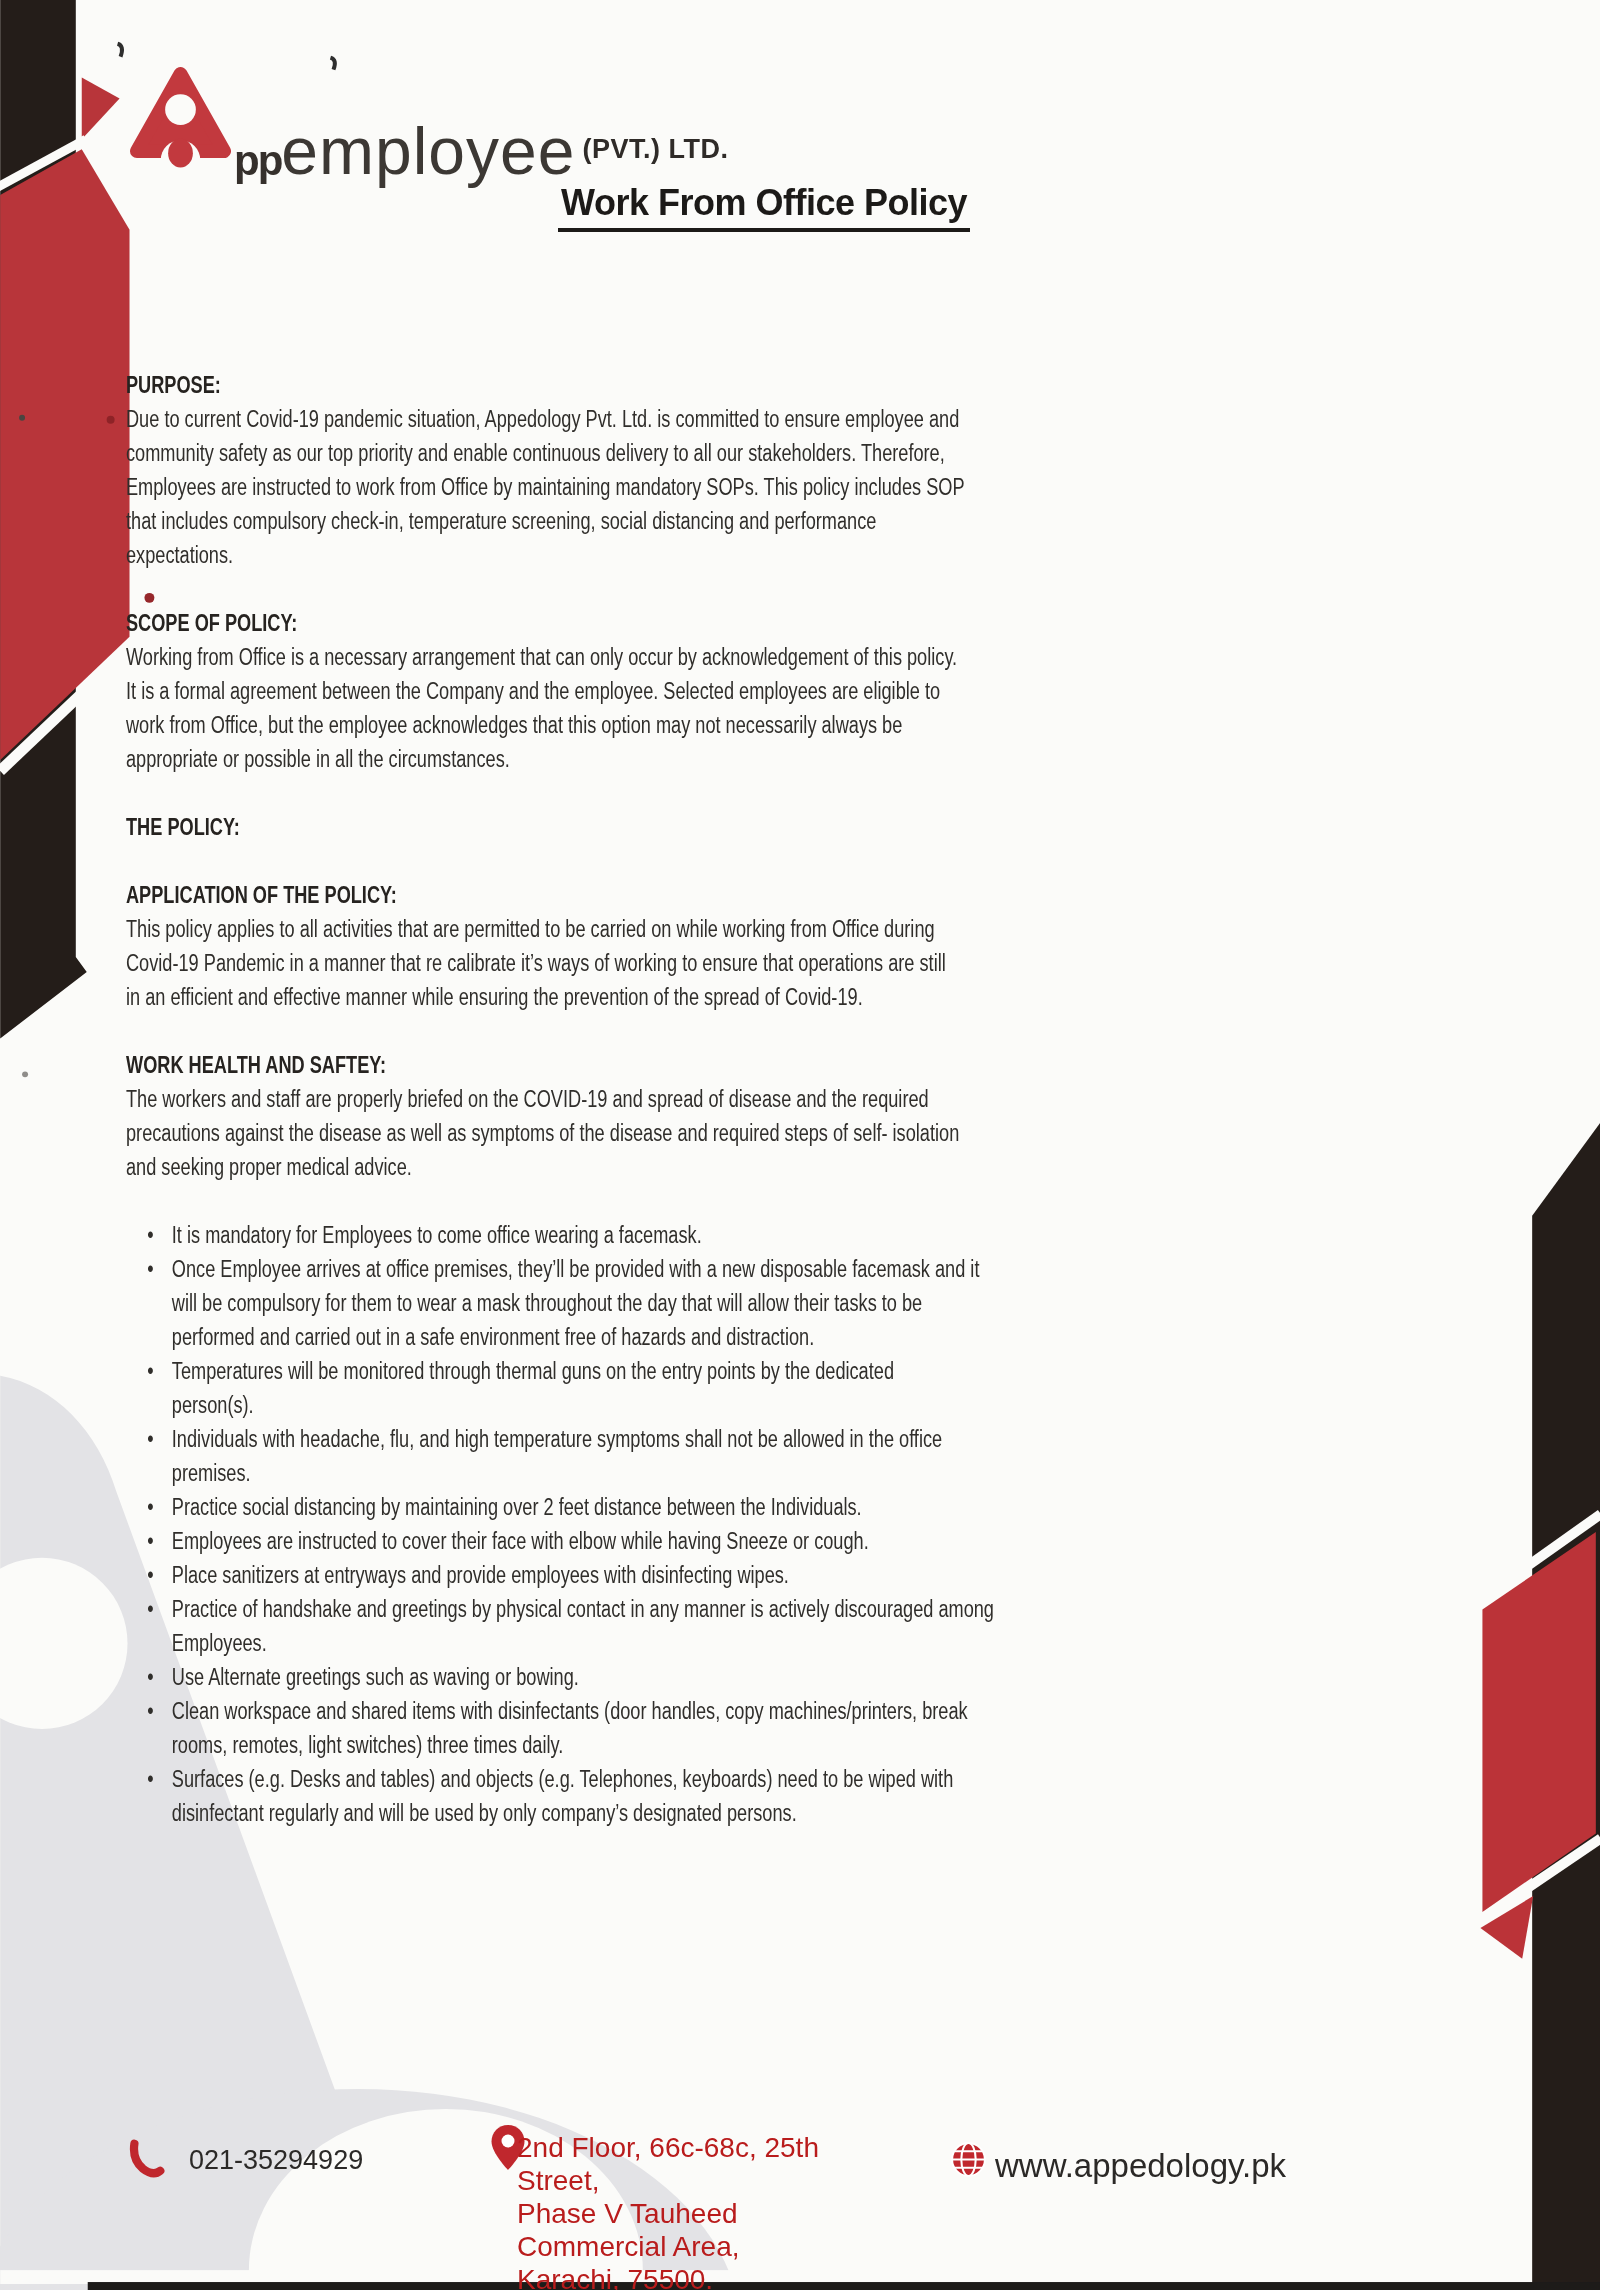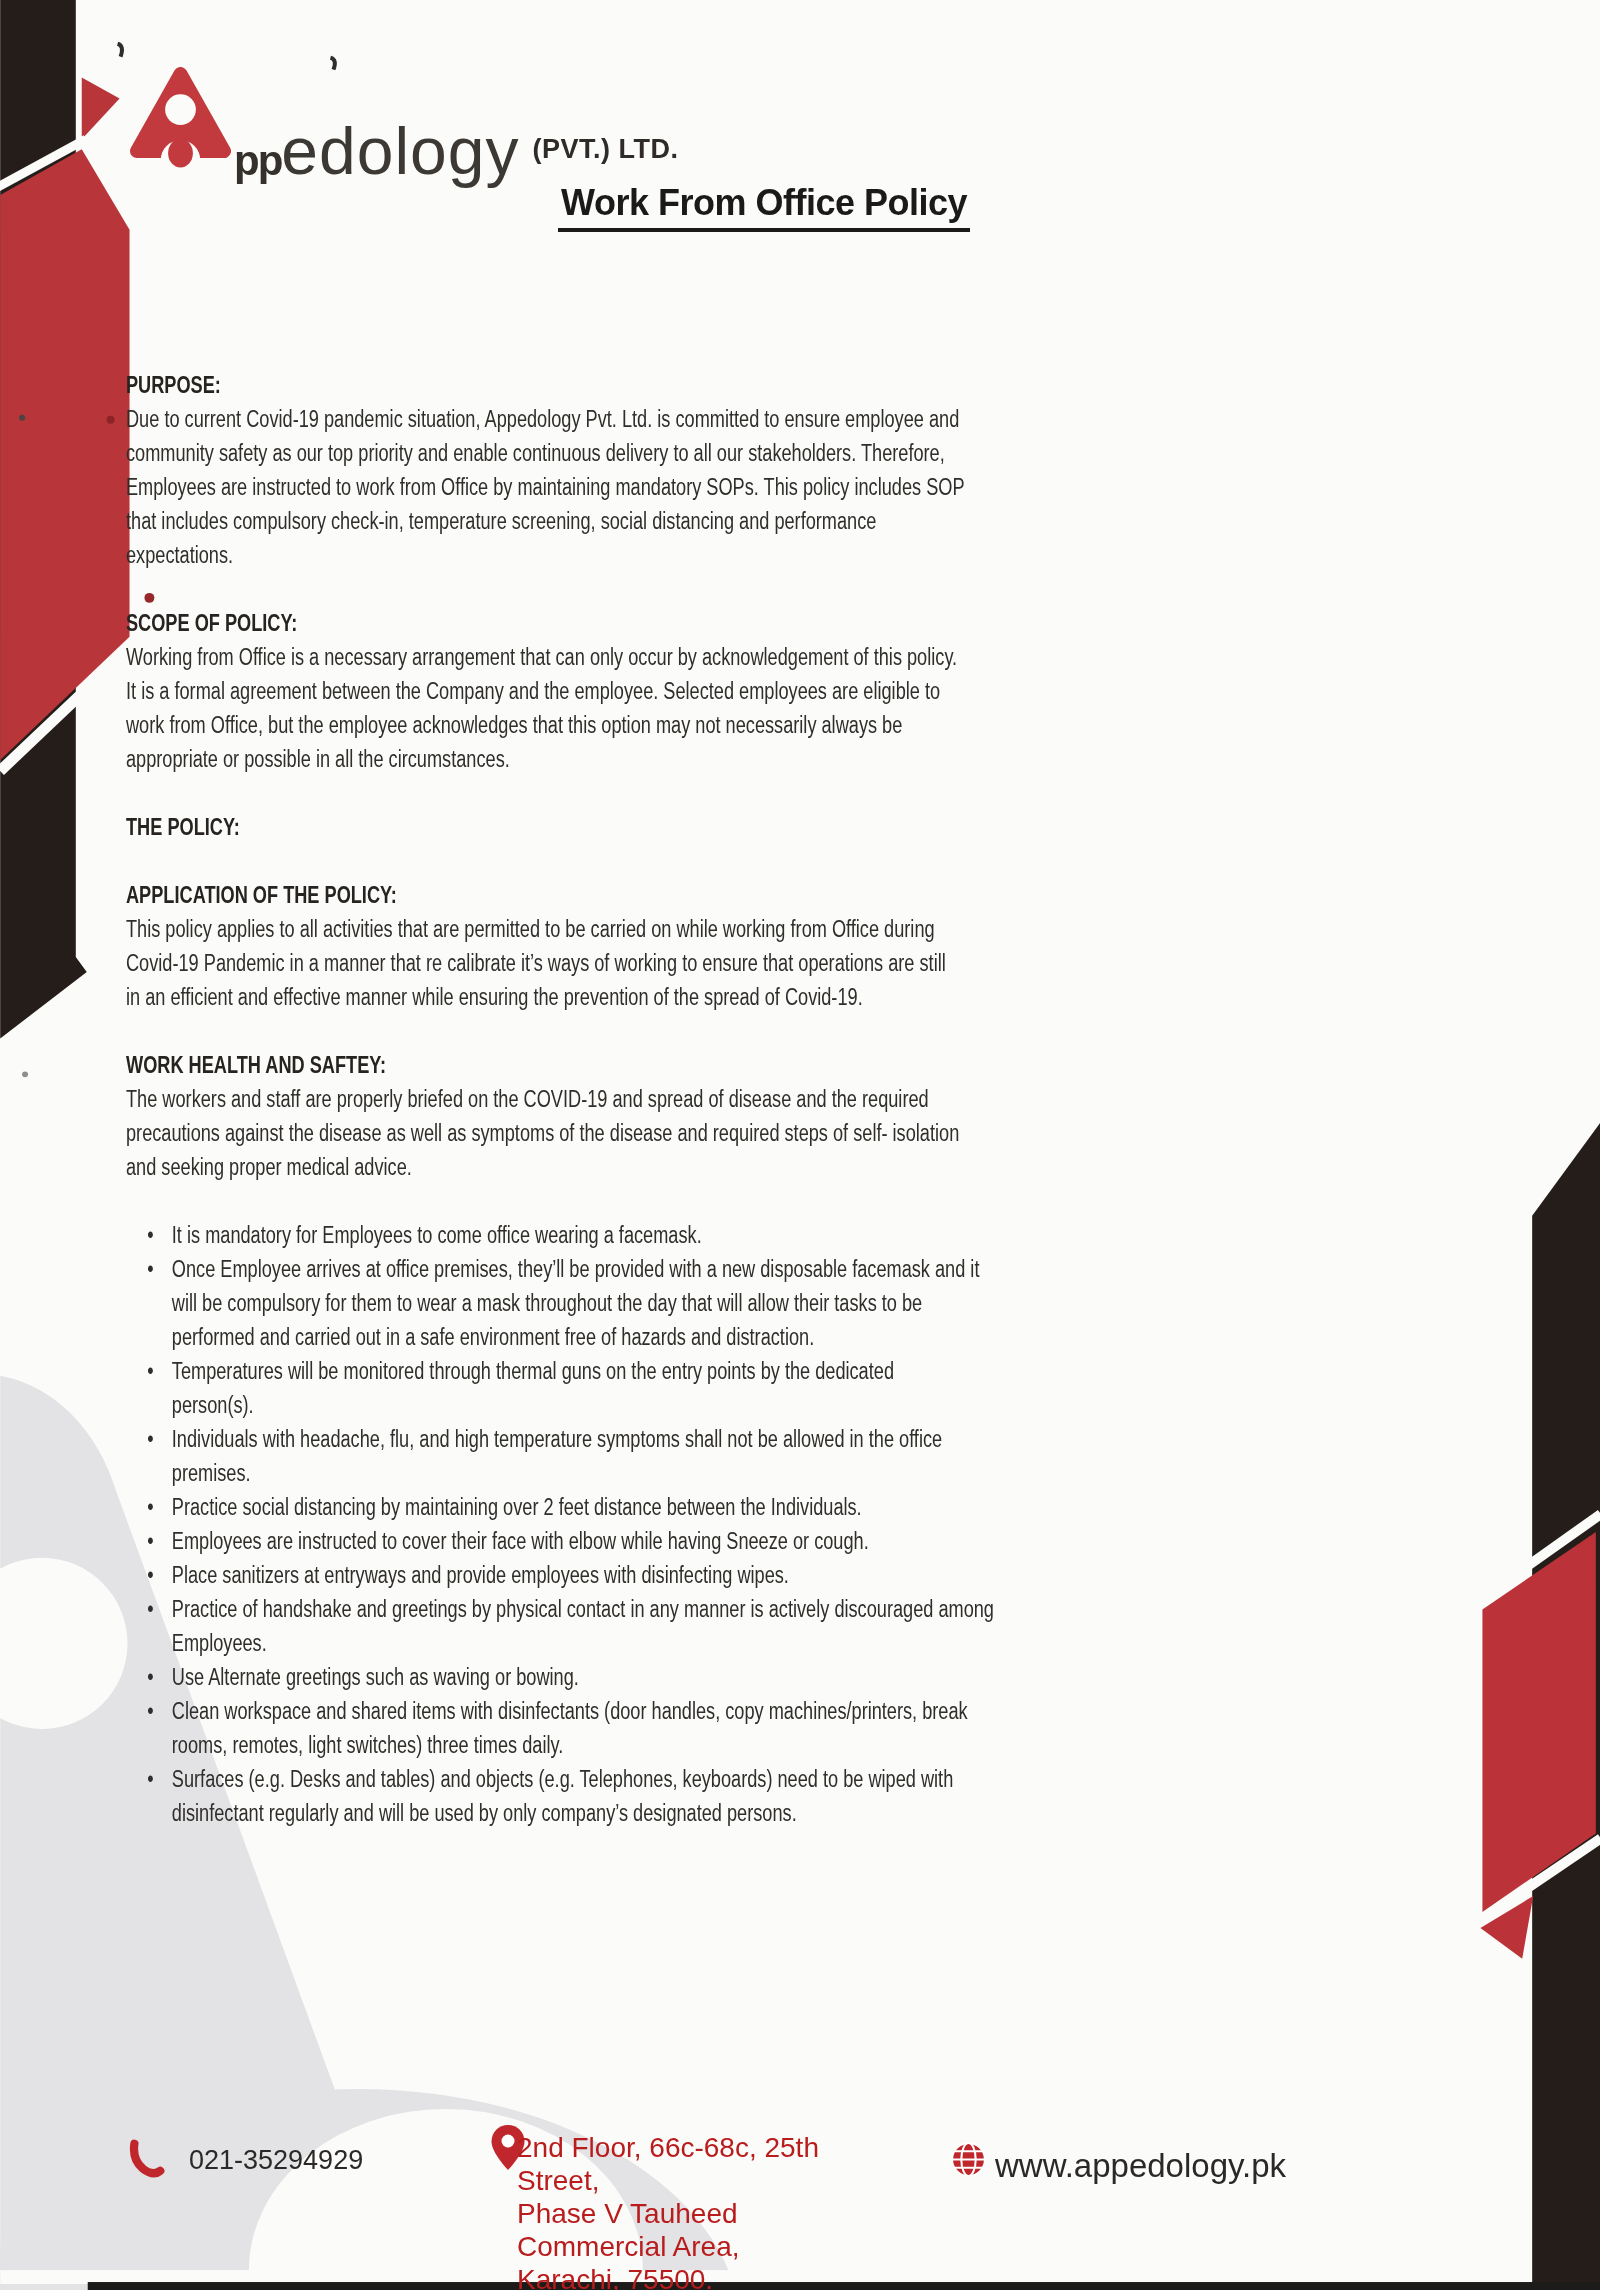--- a/index.html
+++ b/index.html
@@ -8,21 +8,21 @@
     width:1601px;height:2290px;position:relative;overflow:hidden;
     background:#fbfbf9;
     font-family:"Liberation Sans", sans-serif;
   }
   .deco{position:absolute;left:0;top:0;z-index:0;}
   
   .logo{position:absolute;left:129px;top:66px;display:flex;align-items:flex-end;z-index:2;}
   .logo svg{margin-bottom:10px;}
   .logo .pp{font-size:42px;font-weight:bold;color:#35302c;letter-spacing:-2px;line-height:.85;margin-left:2px;}
   .logo .rest{font-size:66px;font-weight:normal;color:#3c3834;letter-spacing:1px;line-height:.85;}
-  .logo .suffix{font-size:27px;font-weight:bold;color:#2f2b28;letter-spacing:0.5px;padding-bottom:14px;margin-left:13px;}
+  .logo .suffix{font-size:27px;font-weight:bold;color:#2f2b28;letter-spacing:0.5px;padding-bottom:14px;margin-left:7px;}
   
   .title{position:absolute;left:126px;top:182px;width:844px;text-align:right;z-index:2;}
   .title span{
     font-size:36px;font-weight:bold;letter-spacing:-0.5px;color:#1c1a18;
     border-bottom:4px solid #1c1a18;padding:0 3px 5px;
   }
   
   .content{position:absolute;left:126px;top:368px;z-index:2;transform:scaleX(.79);transform-origin:left top;}
   .content h2{font-size:23px;line-height:34px;margin:34px 0 0;color:#262320;font-weight:bold;}
   .content section:first-child h2{margin-top:0;}
@@ -75,21 +75,21 @@
 </svg>
 
 <div class="logo">
   <svg width="103" height="103" viewBox="0 0 104 104">
     <path d="M52 8 L96 86 L8 86 Z" fill="#c2393e" stroke="#c2393e" stroke-width="14" stroke-linejoin="round"></path>
     <circle cx="52" cy="44" r="15.5" fill="#fbfbf9"></circle>
     <circle cx="52" cy="95" r="20" fill="#fbfbf9"></circle>
     <ellipse cx="52" cy="88" rx="12.5" ry="14.5" fill="#c2393e"></ellipse>
   </svg>
   <span class="pp">pp</span>
-    <span class="rest">edology</span>
+    <span class="rest">employee</span>
   <span class="suffix">(PVT.) LTD.</span>
 </div>
 
 <div class="title">
   <span>Work From Office Policy</span>
 </div>
 
 <div class="content" id="sections">
     <section>
       <h2>PURPOSE:</h2>

